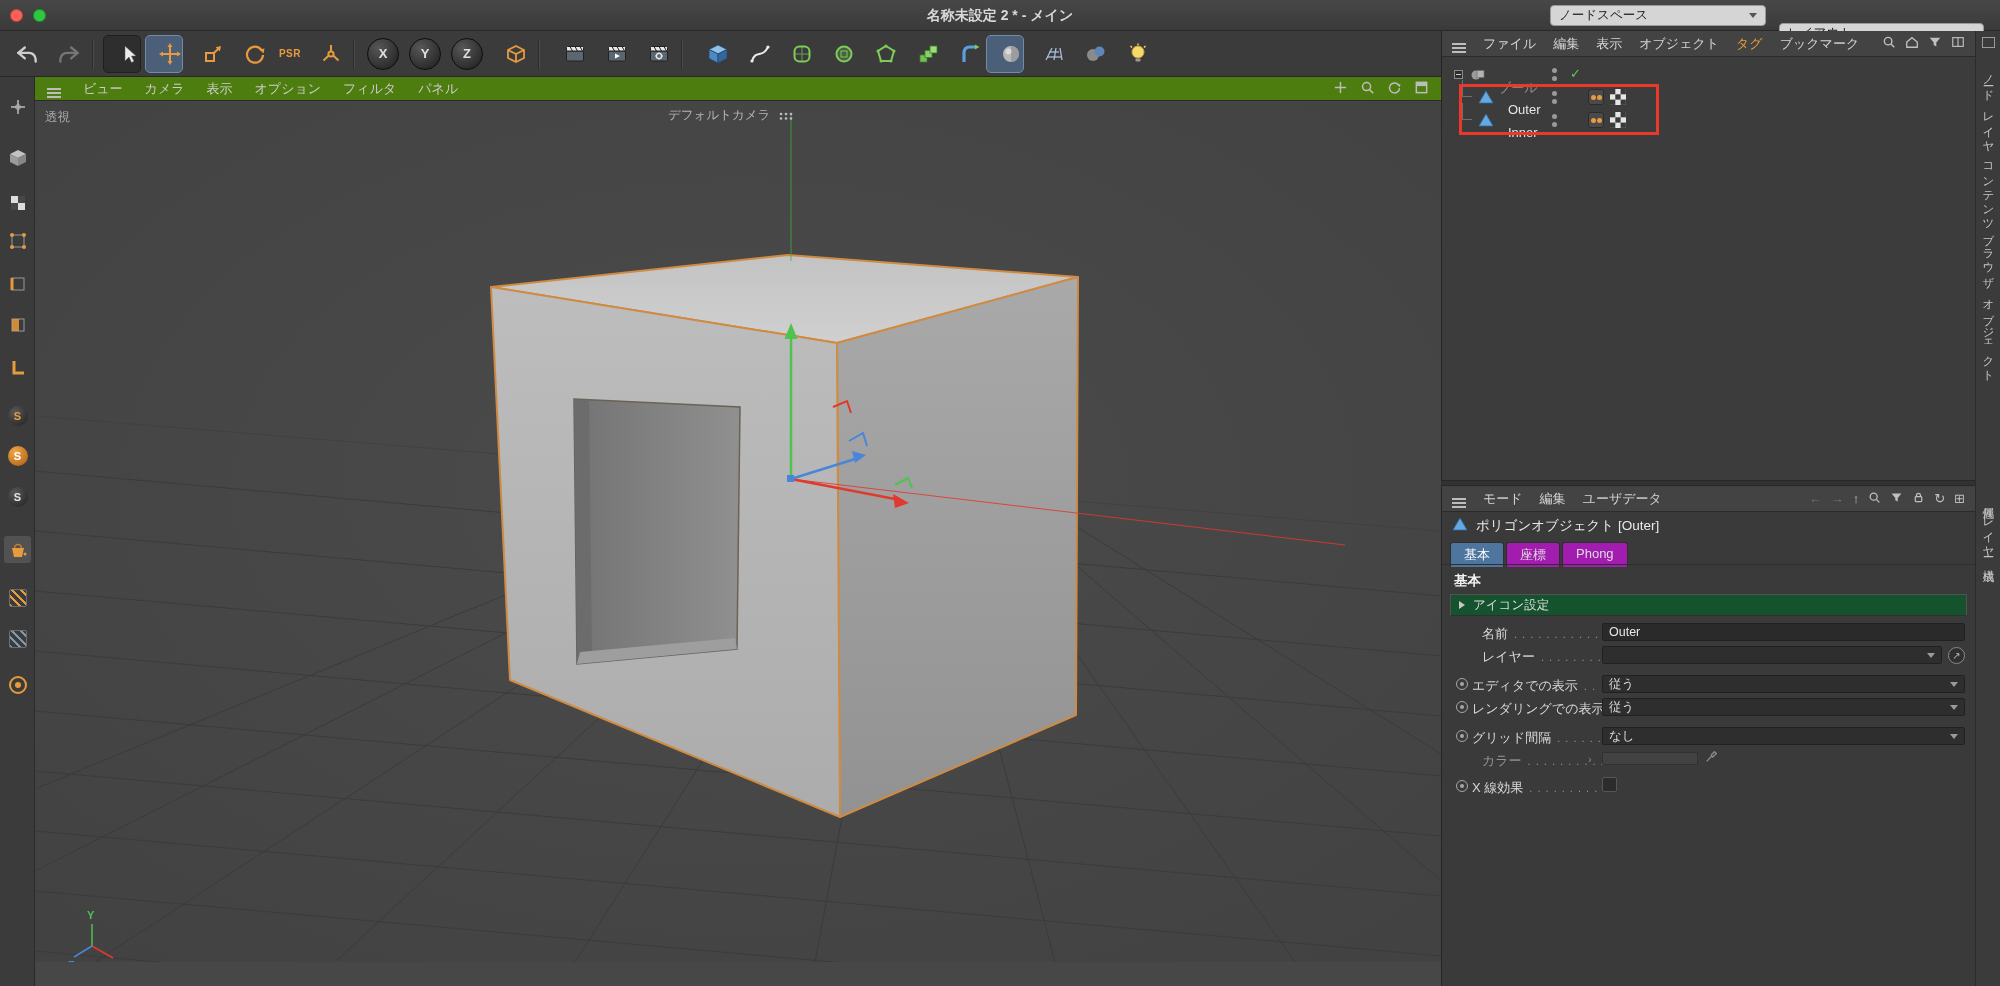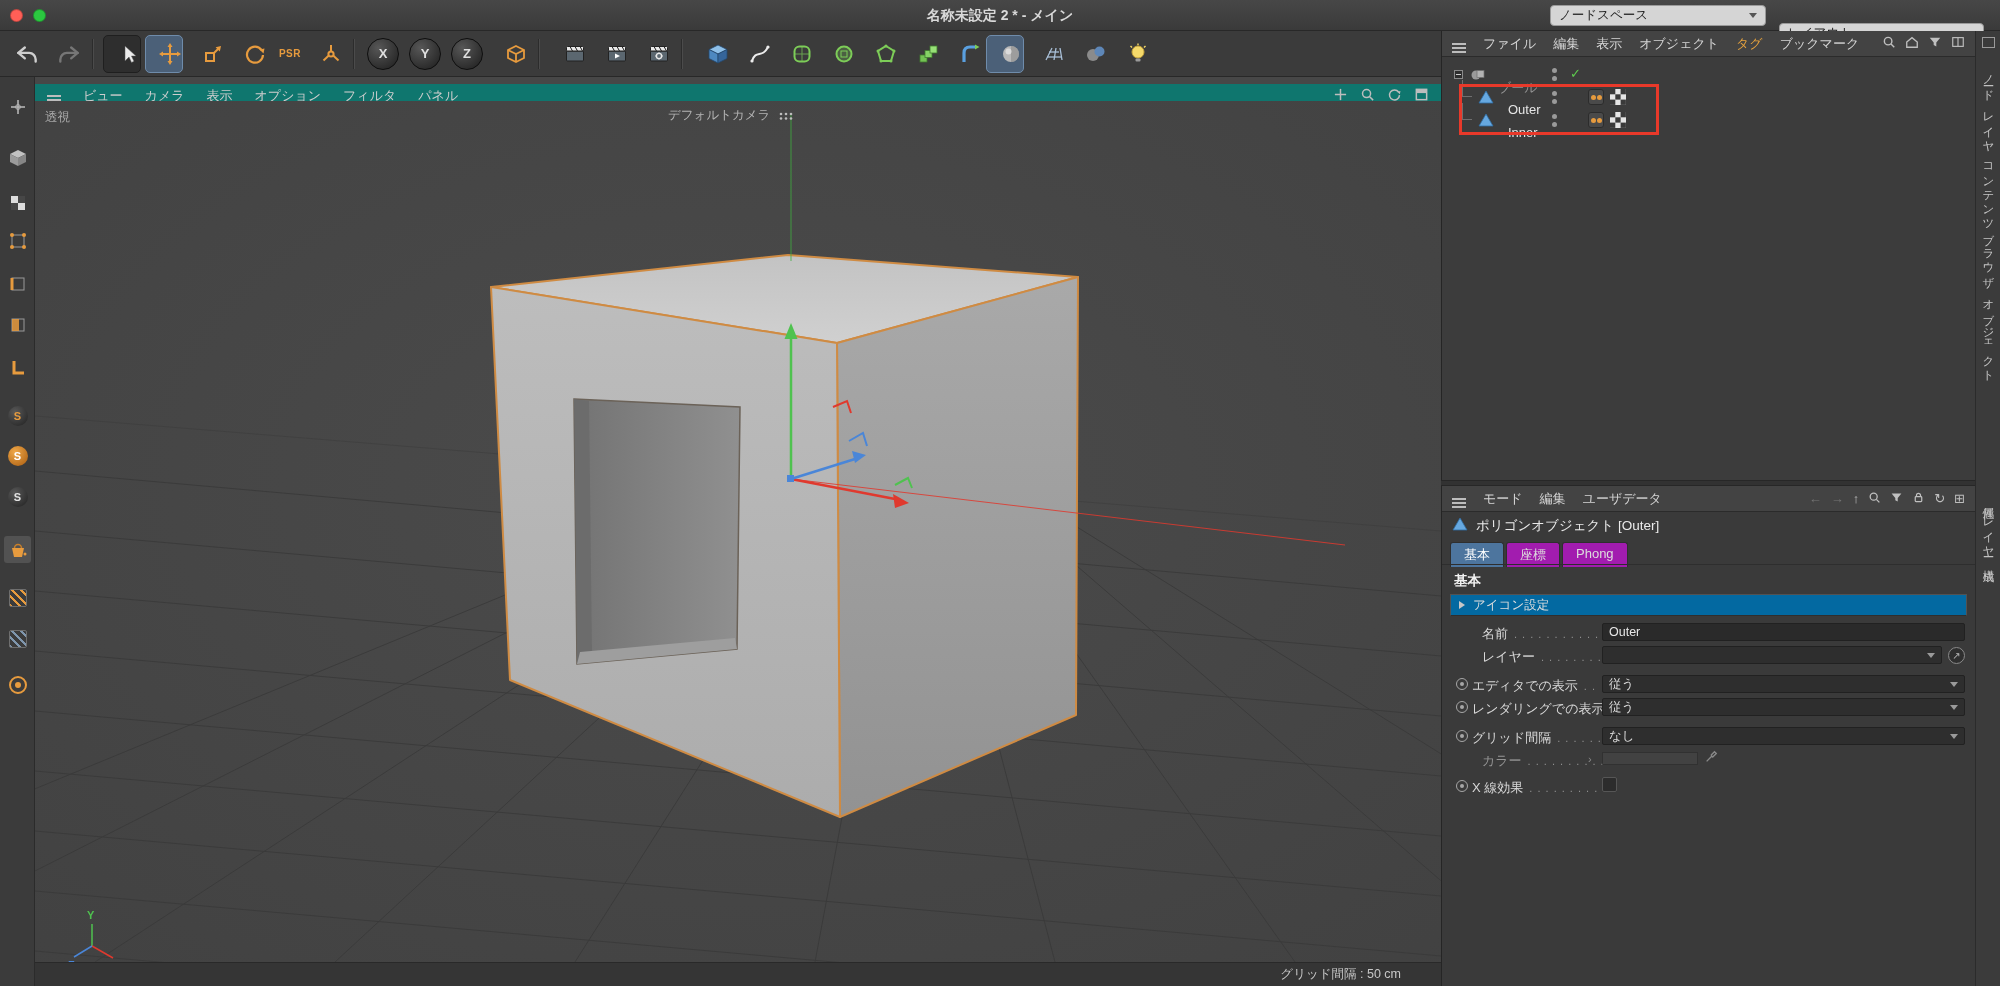--- a/index.html
+++ b/index.html
@@ -50,21 +50,21 @@
   .sball.white { color:#e2e2e2; }
   .hatch { width:18px; height:18px; border:1px solid #6e6e6e; border-radius:2px;
     background:repeating-linear-gradient(45deg, #e79b3e 0 2px, transparent 2px 6px); }
   .hatch.blue { background:repeating-linear-gradient(45deg, #7f96ad 0 2px, transparent 2px 6px); }
   .ringicon { width:18px; height:18px; border:2px solid #e79b3e; border-radius:50%;
     display:flex; align-items:center; justify-content:center; }
   .ringicon i { width:6px; height:6px; background:#e79b3e; border-radius:50%; }
 
   
   .viewport { position:absolute; left:35px; top:77px; width:1406px; height:909px; background:#474747; }
-  .vp-menubar { position:absolute; left:0; top:7px; width:1406px; height:24px; background:#0f766e;
+  .vp-menubar { position:absolute; left:0; top:0; width:1406px; height:24px; background:#4d7c0f;
     border-bottom:1px solid #2b2b2b; display:flex; align-items:center; gap:22px;
     padding:0 12px; font-size:13px; color:#cecece; }
   .vp-menubar .right { margin-left:auto; display:flex; gap:12px; align-items:center; }
   .vp-canvas { position:absolute; left:0; top:24px; width:1406px; height:861px; overflow:hidden; }
   .vp-canvas svg.scene { position:absolute; left:0; top:0; }
   .vp-label-persp { position:absolute; left:10px; top:8px; font-size:12.5px; color:#a8a8a8; }
   .vp-label-cam { position:absolute; left:633px; top:6px; display:flex; align-items:center;
     gap:8px; font-size:12.5px; color:#b5b5b5; }
   .vp-status { position:absolute; left:0; bottom:0; width:1406px; height:24px; background:#353535;
     border-top:1px solid #292929; display:flex; align-items:center; justify-content:flex-end;
@@ -105,21 +105,21 @@
   .am { position:absolute; left:1441px; top:486px; width:534px; height:500px; background:#3a3a3a;
     border-left:1px solid #252525; }
   .am-title { position:absolute; left:10px; top:30px; display:flex; align-items:center; gap:8px;
     font-size:13.5px; color:#eaeaea; }
   .am-tabs { position:absolute; left:8px; top:56px; display:flex; gap:2px; }
   .tab { padding:3px 13px; font-size:13px; background:#a21caf; color:#ddd; border:1px solid #2f2f2f;
     border-bottom:none; border-radius:3px 3px 0 0; }
   .tab.active { background:#4d759e; color:#fff; }
   .tabline { position:absolute; left:0; top:78px; width:100%; height:1px; background:#2e2e2e; }
   .am-section { position:absolute; left:12px; top:86px; font-weight:bold; font-size:13.5px; color:#f2f2f2; }
-  .icon-settings { position:absolute; left:8px; right:8px; top:108px; height:22px; background:#0369a1;
+  .icon-settings { position:absolute; left:8px; right:8px; top:108px; height:22px; background:#14532d;
     border:1px solid #525252; border-bottom-color:#2f2f2f; display:flex; align-items:center; gap:8px;
     padding:0 8px; font-size:12.5px; color:#ddd; }
   .tri-right { width:0; height:0; border-top:4px solid transparent; border-bottom:4px solid transparent;
     border-left:6px solid #c7c7c7; }
   .am-row { position:absolute; left:0; width:100%; height:20px; font-size:13px; color:#d8d8d8; }
   .keyicon { position:absolute; left:14px; top:4px; width:12px; height:12px; border:1.5px solid #a6a6a6;
     border-radius:50%; display:flex; align-items:center; justify-content:center; }
   .keyicon i { width:4px; height:4px; border-radius:50%; background:#a6a6a6; }
   .lab { position:absolute; left:30px; top:3px; white-space:nowrap; }
   .lab.indent { left:40px; }
@@ -584,23 +584,20 @@
               <circle cx="8" cy="3" r="1.3"></circle>
               <circle cx="13" cy="3" r="1.3"></circle>
               <circle cx="3" cy="7.5" r="1.3"></circle>
               <circle cx="8" cy="7.5" r="1.3"></circle>
               <circle cx="13" cy="7.5" r="1.3"></circle>
             </g>
           </svg>
       </div>
     </div>
 
-    <div class="vp-status">
-      <span>グリッド間隔 : 50 cm</span>
-    </div>
   </div>
 
   <div class="om">
     <div class="panel-menubar">
       <span class="hamb" style="margin-bottom:0"></span>
       <span class="mitem">ファイル</span>
       <span class="mitem">編集</span>
       <span class="mitem">表示</span>
       <span class="mitem">オブジェクト</span>
       <span class="mitem accent">タグ</span>

